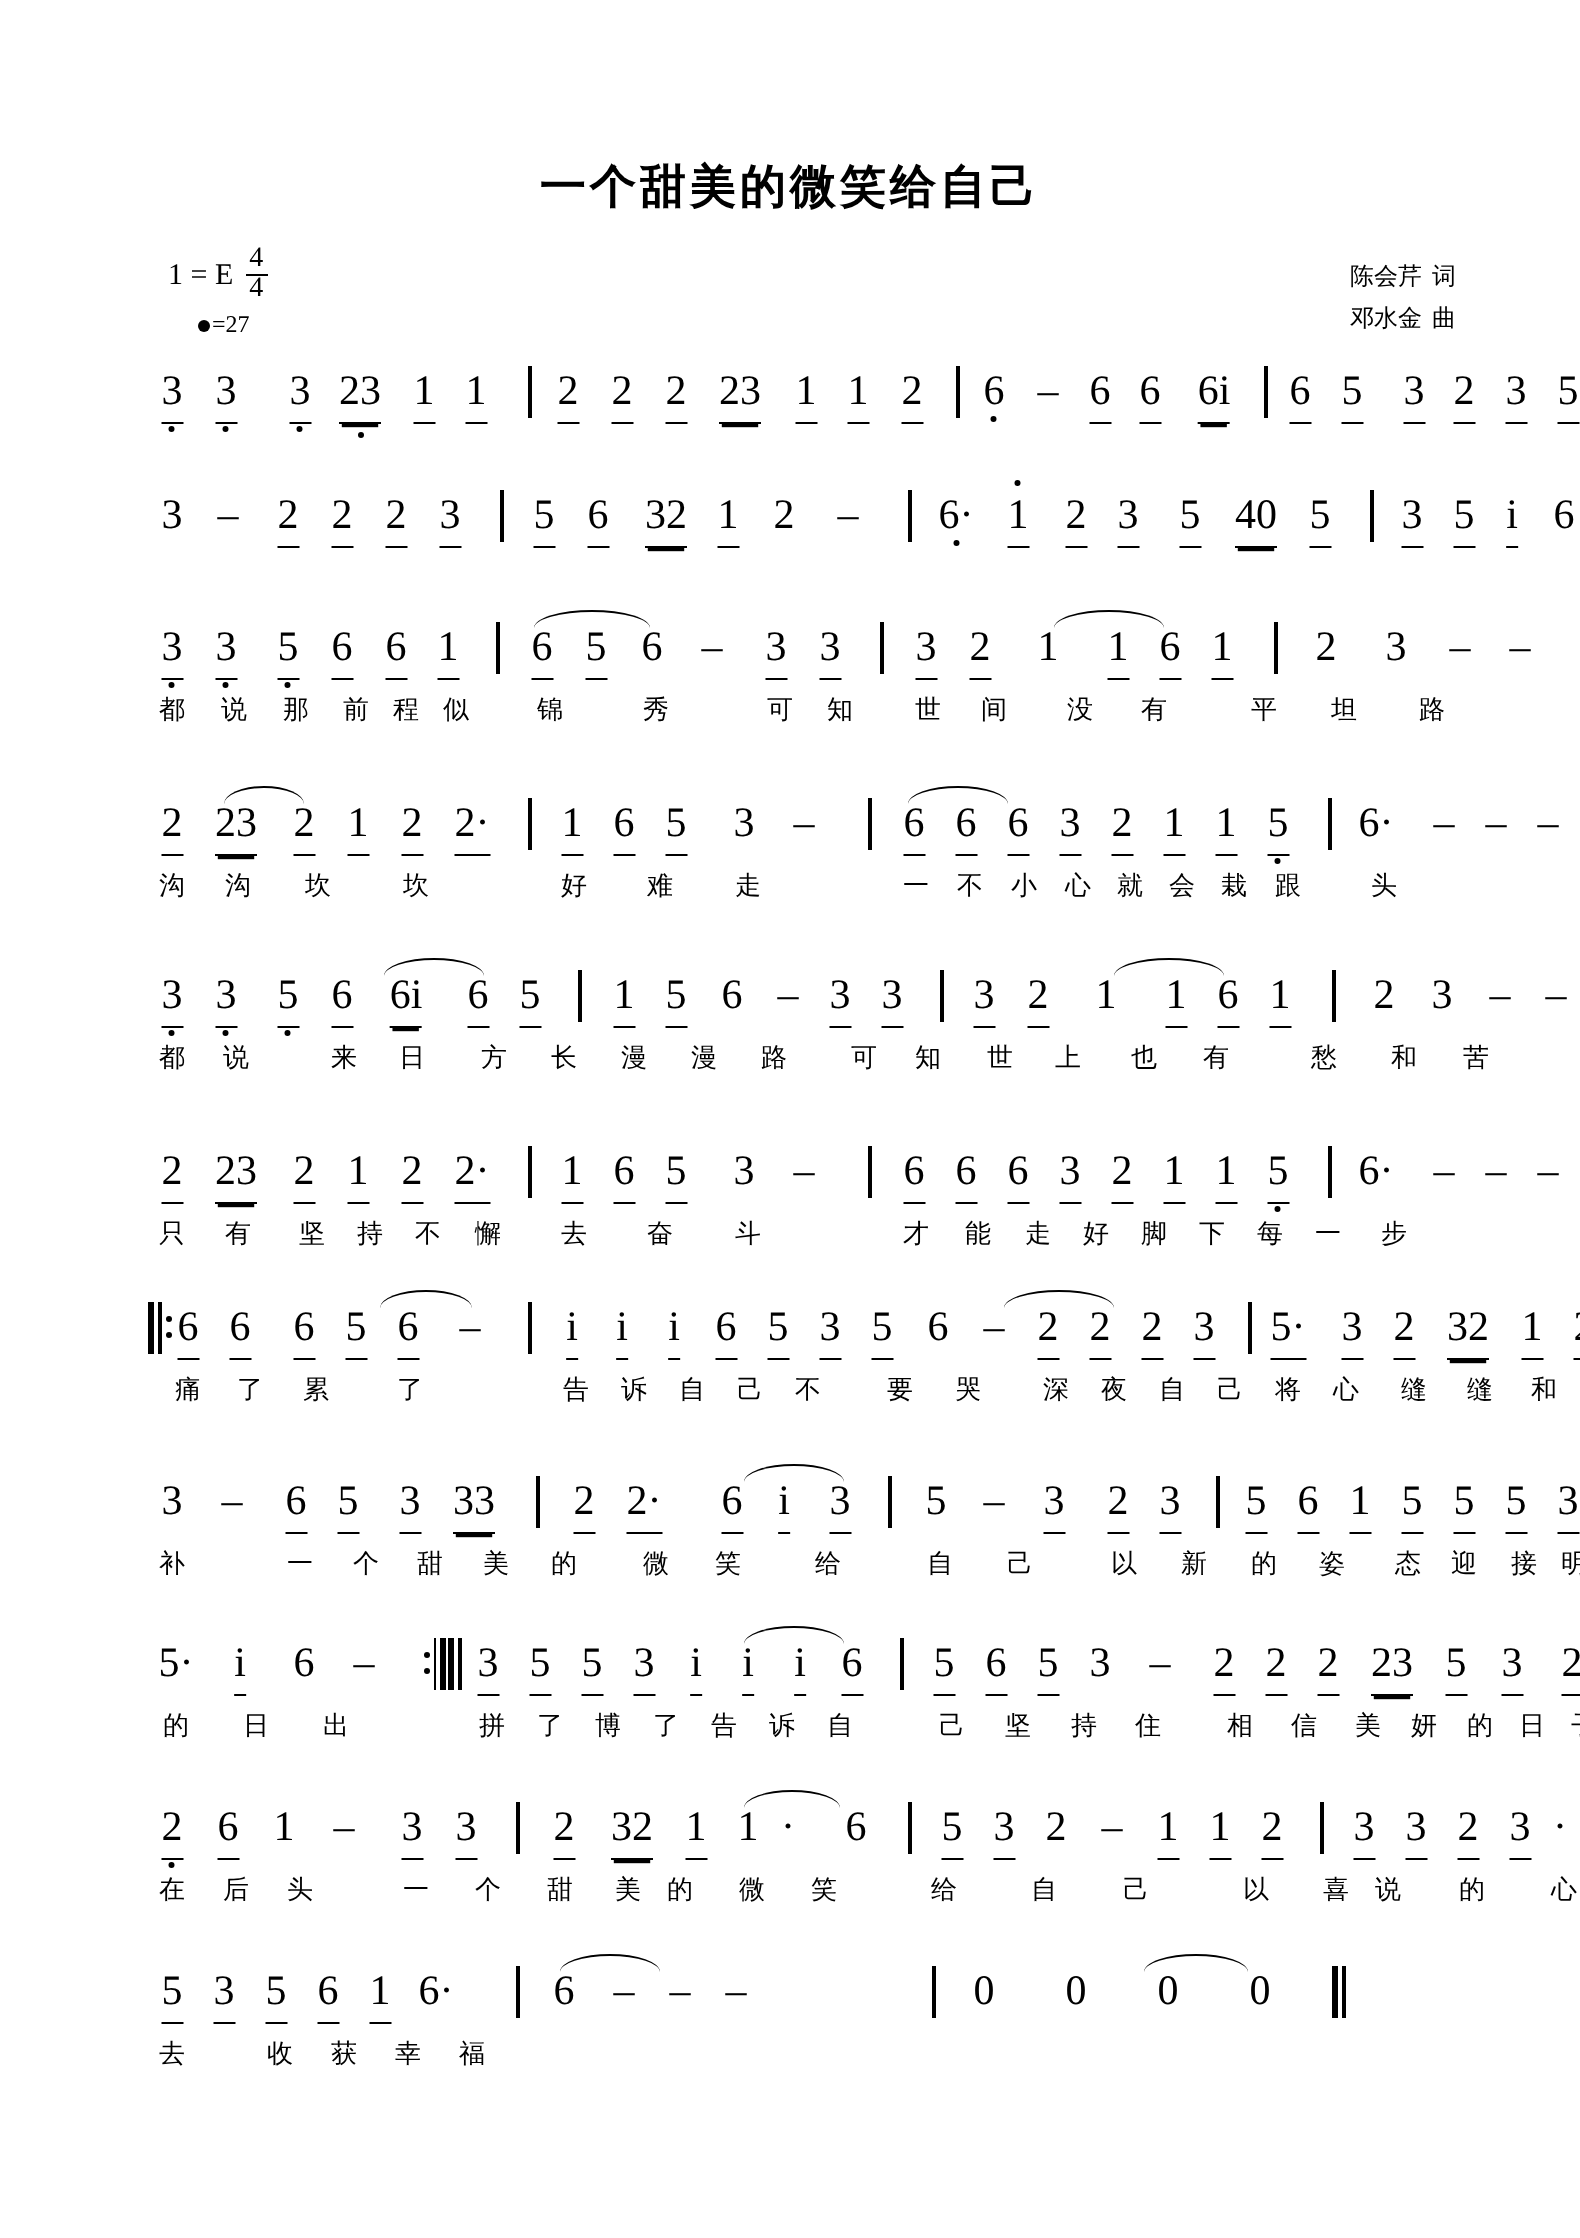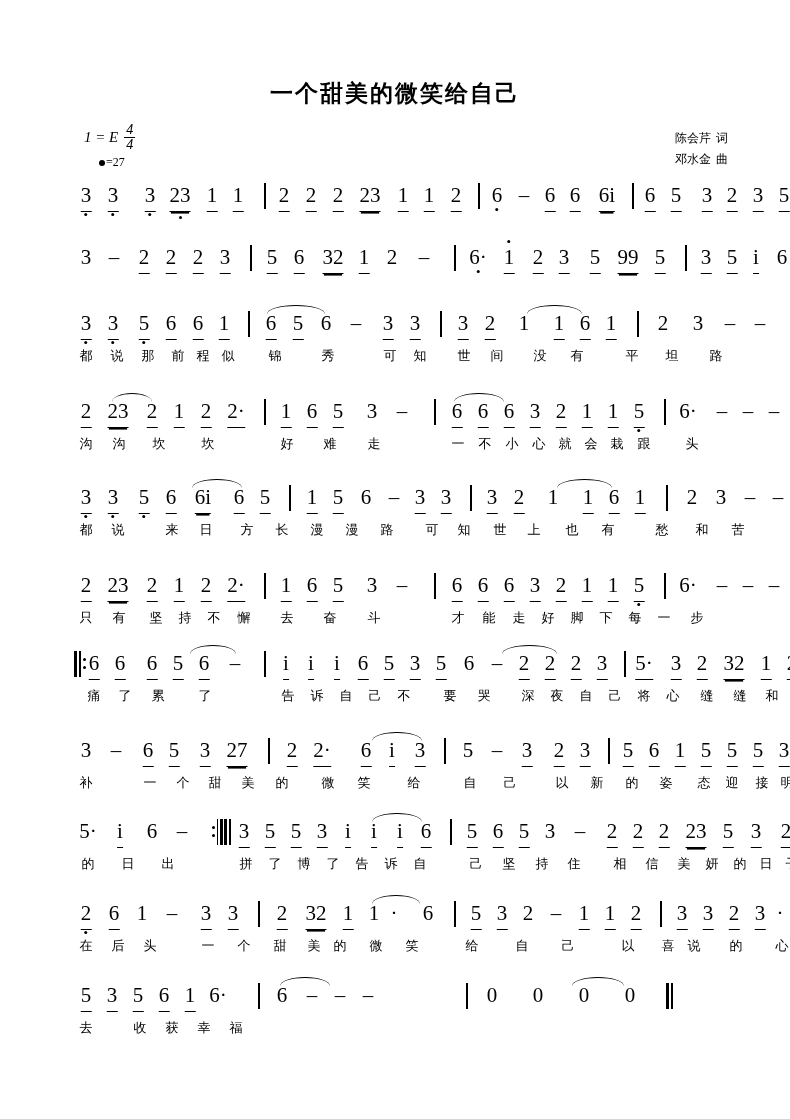--- a/index.html
+++ b/index.html
@@ -35,21 +35,20 @@
     letter-spacing: 2px;
   }
 
   
   .keysig {
     position: absolute;
     top: 124px;
     left: 84px;
     font-family: "Liberation Serif", serif;
     font-size: 15px;
-    font-style: italic;
   }
   .keysig .frac {
     display: inline-block;
     vertical-align: middle;
     text-align: center;
     line-height: 1.0;
     margin-left: 6px;
     position: relative;
     top: -1px;
   }
@@ -287,21 +286,21 @@
           <span class="tok u2" style="left: 261px;">32</span>
           <span class="tok u1" style="left: 292px;">1</span>
           <span class="tok" style="left: 320px;">2</span>
           <span class="tok" style="left: 352px;">–</span>
           <div class="bar" style="left: 382px;"></div>
           <span class="tok dotbelow" style="left: 406px;">6·</span>
           <span class="tok u1 dotabove" style="left: 437px;">1</span>
           <span class="tok u1" style="left: 466px;">2</span>
           <span class="tok u1" style="left: 492px;">3</span>
           <span class="tok u1" style="left: 523px;">5</span>
-          <span class="tok u2" style="left: 556px;">99</span>
+          <span class="tok u2" style="left: 556px;">40</span>
           <span class="tok u1" style="left: 588px;">5</span>
           <div class="bar" style="left: 613px;"></div>
           <span class="tok u1" style="left: 634px;">3</span>
           <span class="tok u1" style="left: 660px;">5</span>
           <span class="tok u1" style="left: 684px;">i</span>
           <span class="tok" style="left: 710px;">6</span>
         </div>
       </div>
       <div class="system" style="top: 308px;">
         <div class="notes-row">
@@ -564,21 +563,21 @@
           <span class="tok" style="left: 700px;">和</span>
         </div>
       </div>
       <div class="system" style="top: 735px;">
         <div class="notes-row">
           <span class="tok" style="left: 14px;">3</span>
           <span class="tok" style="left: 44px;">–</span>
           <span class="tok u1" style="left: 76px;">6</span>
           <span class="tok u1" style="left: 102px;">5</span>
           <span class="tok u1" style="left: 133px;">3</span>
-          <span class="tok u2" style="left: 165px;">27</span>
+          <span class="tok u2" style="left: 165px;">33</span>
           <div class="bar" style="left: 196px;"></div>
           <span class="tok u1" style="left: 220px;">2</span>
           <span class="tok u1" style="left: 250px;">2·</span>
           <span class="tok u1" style="left: 294px;">6</span>
           <span class="tok u1" style="left: 320px;">i</span>
           <span class="tok u1" style="left: 348px;">3</span>
           <div class="bar" style="left: 372px;"></div>
           <span class="tok" style="left: 396px;">5</span>
           <span class="tok" style="left: 425px;">–</span>
           <span class="tok u1" style="left: 455px;">3</span>

